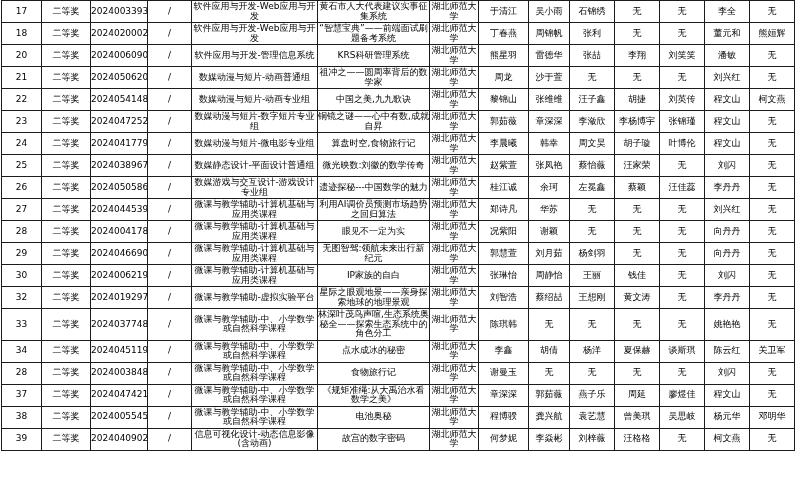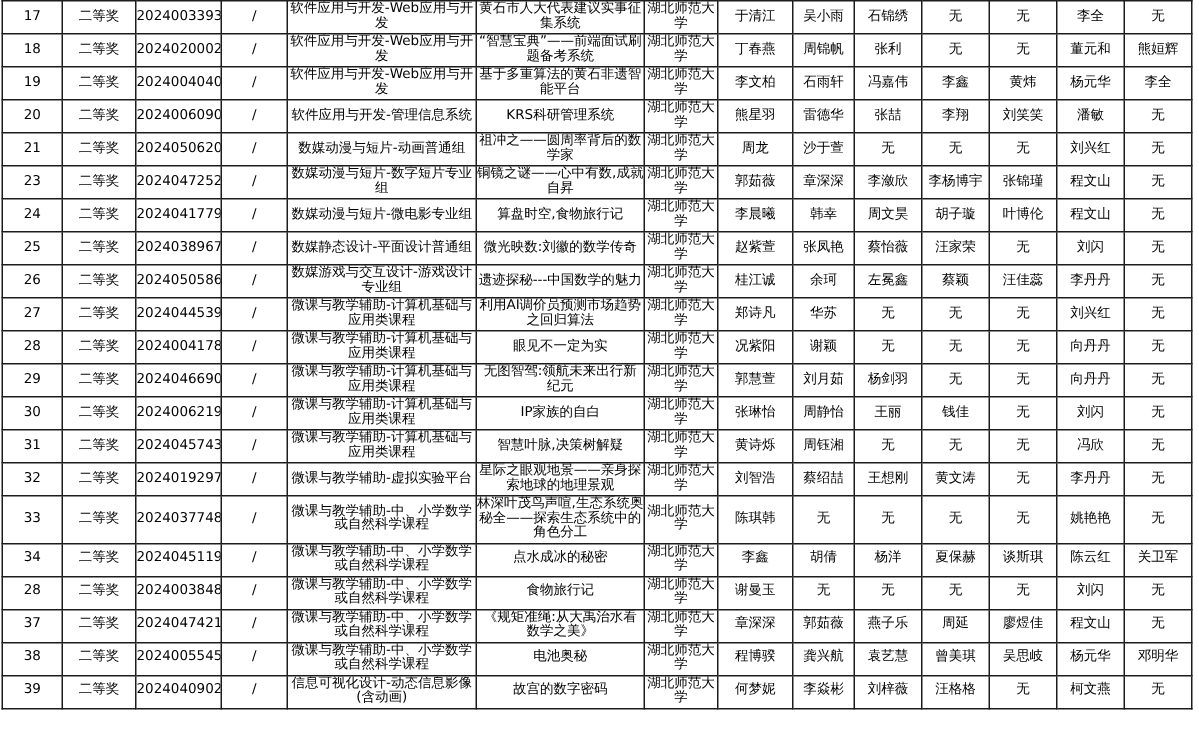--- a/index.html
+++ b/index.html
@@ -82,36 +82,20 @@
     <td class="c-uni">湖北师范大学</td>
     <td class="c-m">丁春燕</td>
     <td class="c-m">周锦帆</td>
     <td class="c-m">张利</td>
     <td class="c-m">无</td>
     <td class="c-m">无</td>
     <td class="c-m">董元和</td>
     <td class="c-m">熊姮辉</td>
   </tr>
       <tr class="row">
-    <td class="c-num">19</td>
-    <td class="c-award">二等奖</td>
-    <td class="c-id">2024004040</td>
-    <td class="c-slash">/</td>
-    <td class="c-cat">软件应用与开发-Web应用与开发</td>
-    <td class="c-proj">基于多重算法的黄石非遗智能平台</td>
-    <td class="c-uni">湖北师范大学</td>
-    <td class="c-m">李文柏</td>
-    <td class="c-m">石雨轩</td>
-    <td class="c-m">冯嘉伟</td>
-    <td class="c-m">李鑫</td>
-    <td class="c-m">黄炜</td>
-    <td class="c-m">杨元华</td>
-    <td class="c-m">李全</td>
-  </tr>
-      <tr class="row">
     <td class="c-num">20</td>
     <td class="c-award">二等奖</td>
     <td class="c-id">2024006090</td>
     <td class="c-slash">/</td>
     <td class="c-cat">软件应用与开发-管理信息系统</td>
     <td class="c-proj">KRS科研管理系统</td>
     <td class="c-uni">湖北师范大学</td>
     <td class="c-m">熊星羽</td>
     <td class="c-m">雷德华</td>
     <td class="c-m">张喆</td>
@@ -130,20 +114,36 @@
     <td class="c-uni">湖北师范大学</td>
     <td class="c-m">周龙</td>
     <td class="c-m">沙于萱</td>
     <td class="c-m">无</td>
     <td class="c-m">无</td>
     <td class="c-m">无</td>
     <td class="c-m">刘兴红</td>
     <td class="c-m">无</td>
   </tr>
       <tr class="row">
+    <td class="c-num">22</td>
+    <td class="c-award">二等奖</td>
+    <td class="c-id">2024054148</td>
+    <td class="c-slash">/</td>
+    <td class="c-cat">数媒动漫与短片-动画专业组</td>
+    <td class="c-proj">中国之美,九九歌诀</td>
+    <td class="c-uni">湖北师范大学</td>
+    <td class="c-m">黎锦山</td>
+    <td class="c-m">张维维</td>
+    <td class="c-m">汪子鑫</td>
+    <td class="c-m">胡捷</td>
+    <td class="c-m">刘英传</td>
+    <td class="c-m">程文山</td>
+    <td class="c-m">柯文燕</td>
+  </tr>
+      <tr class="row">
     <td class="c-num">23</td>
     <td class="c-award">二等奖</td>
     <td class="c-id">2024047252</td>
     <td class="c-slash">/</td>
     <td class="c-cat">数媒动漫与短片-数字短片专业组</td>
     <td class="c-proj">铜镜之谜——心中有数,成就自昇</td>
     <td class="c-uni">湖北师范大学</td>
     <td class="c-m">郭茹薇</td>
     <td class="c-m">章深深</td>
     <td class="c-m">李潋欣</td>
@@ -255,36 +255,20 @@
     <td class="c-slash">/</td>
     <td class="c-cat">微课与教学辅助-计算机基础与应用类课程</td>
     <td class="c-proj">IP家族的自白</td>
     <td class="c-uni">湖北师范大学</td>
     <td class="c-m">张琳怡</td>
     <td class="c-m">周静怡</td>
     <td class="c-m">王丽</td>
     <td class="c-m">钱佳</td>
     <td class="c-m">无</td>
     <td class="c-m">刘闪</td>
-    <td class="c-m">无</td>
-  </tr>
-      <tr class="row">
-    <td class="c-num">31</td>
-    <td class="c-award">二等奖</td>
-    <td class="c-id">2024045743</td>
-    <td class="c-slash">/</td>
-    <td class="c-cat">微课与教学辅助-计算机基础与应用类课程</td>
-    <td class="c-proj">智慧叶脉,决策树解疑</td>
-    <td class="c-uni">湖北师范大学</td>
-    <td class="c-m">黄诗烁</td>
-    <td class="c-m">周钰湘</td>
-    <td class="c-m">无</td>
-    <td class="c-m">无</td>
-    <td class="c-m">无</td>
-    <td class="c-m">冯欣</td>
     <td class="c-m">无</td>
   </tr>
       <tr class="row">
     <td class="c-num">32</td>
     <td class="c-award">二等奖</td>
     <td class="c-id">2024019297</td>
     <td class="c-slash">/</td>
     <td class="c-cat">微课与教学辅助-虚拟实验平台</td>
     <td class="c-proj">星际之眼观地景——亲身探索地球的地理景观</td>
     <td class="c-uni">湖北师范大学</td>

